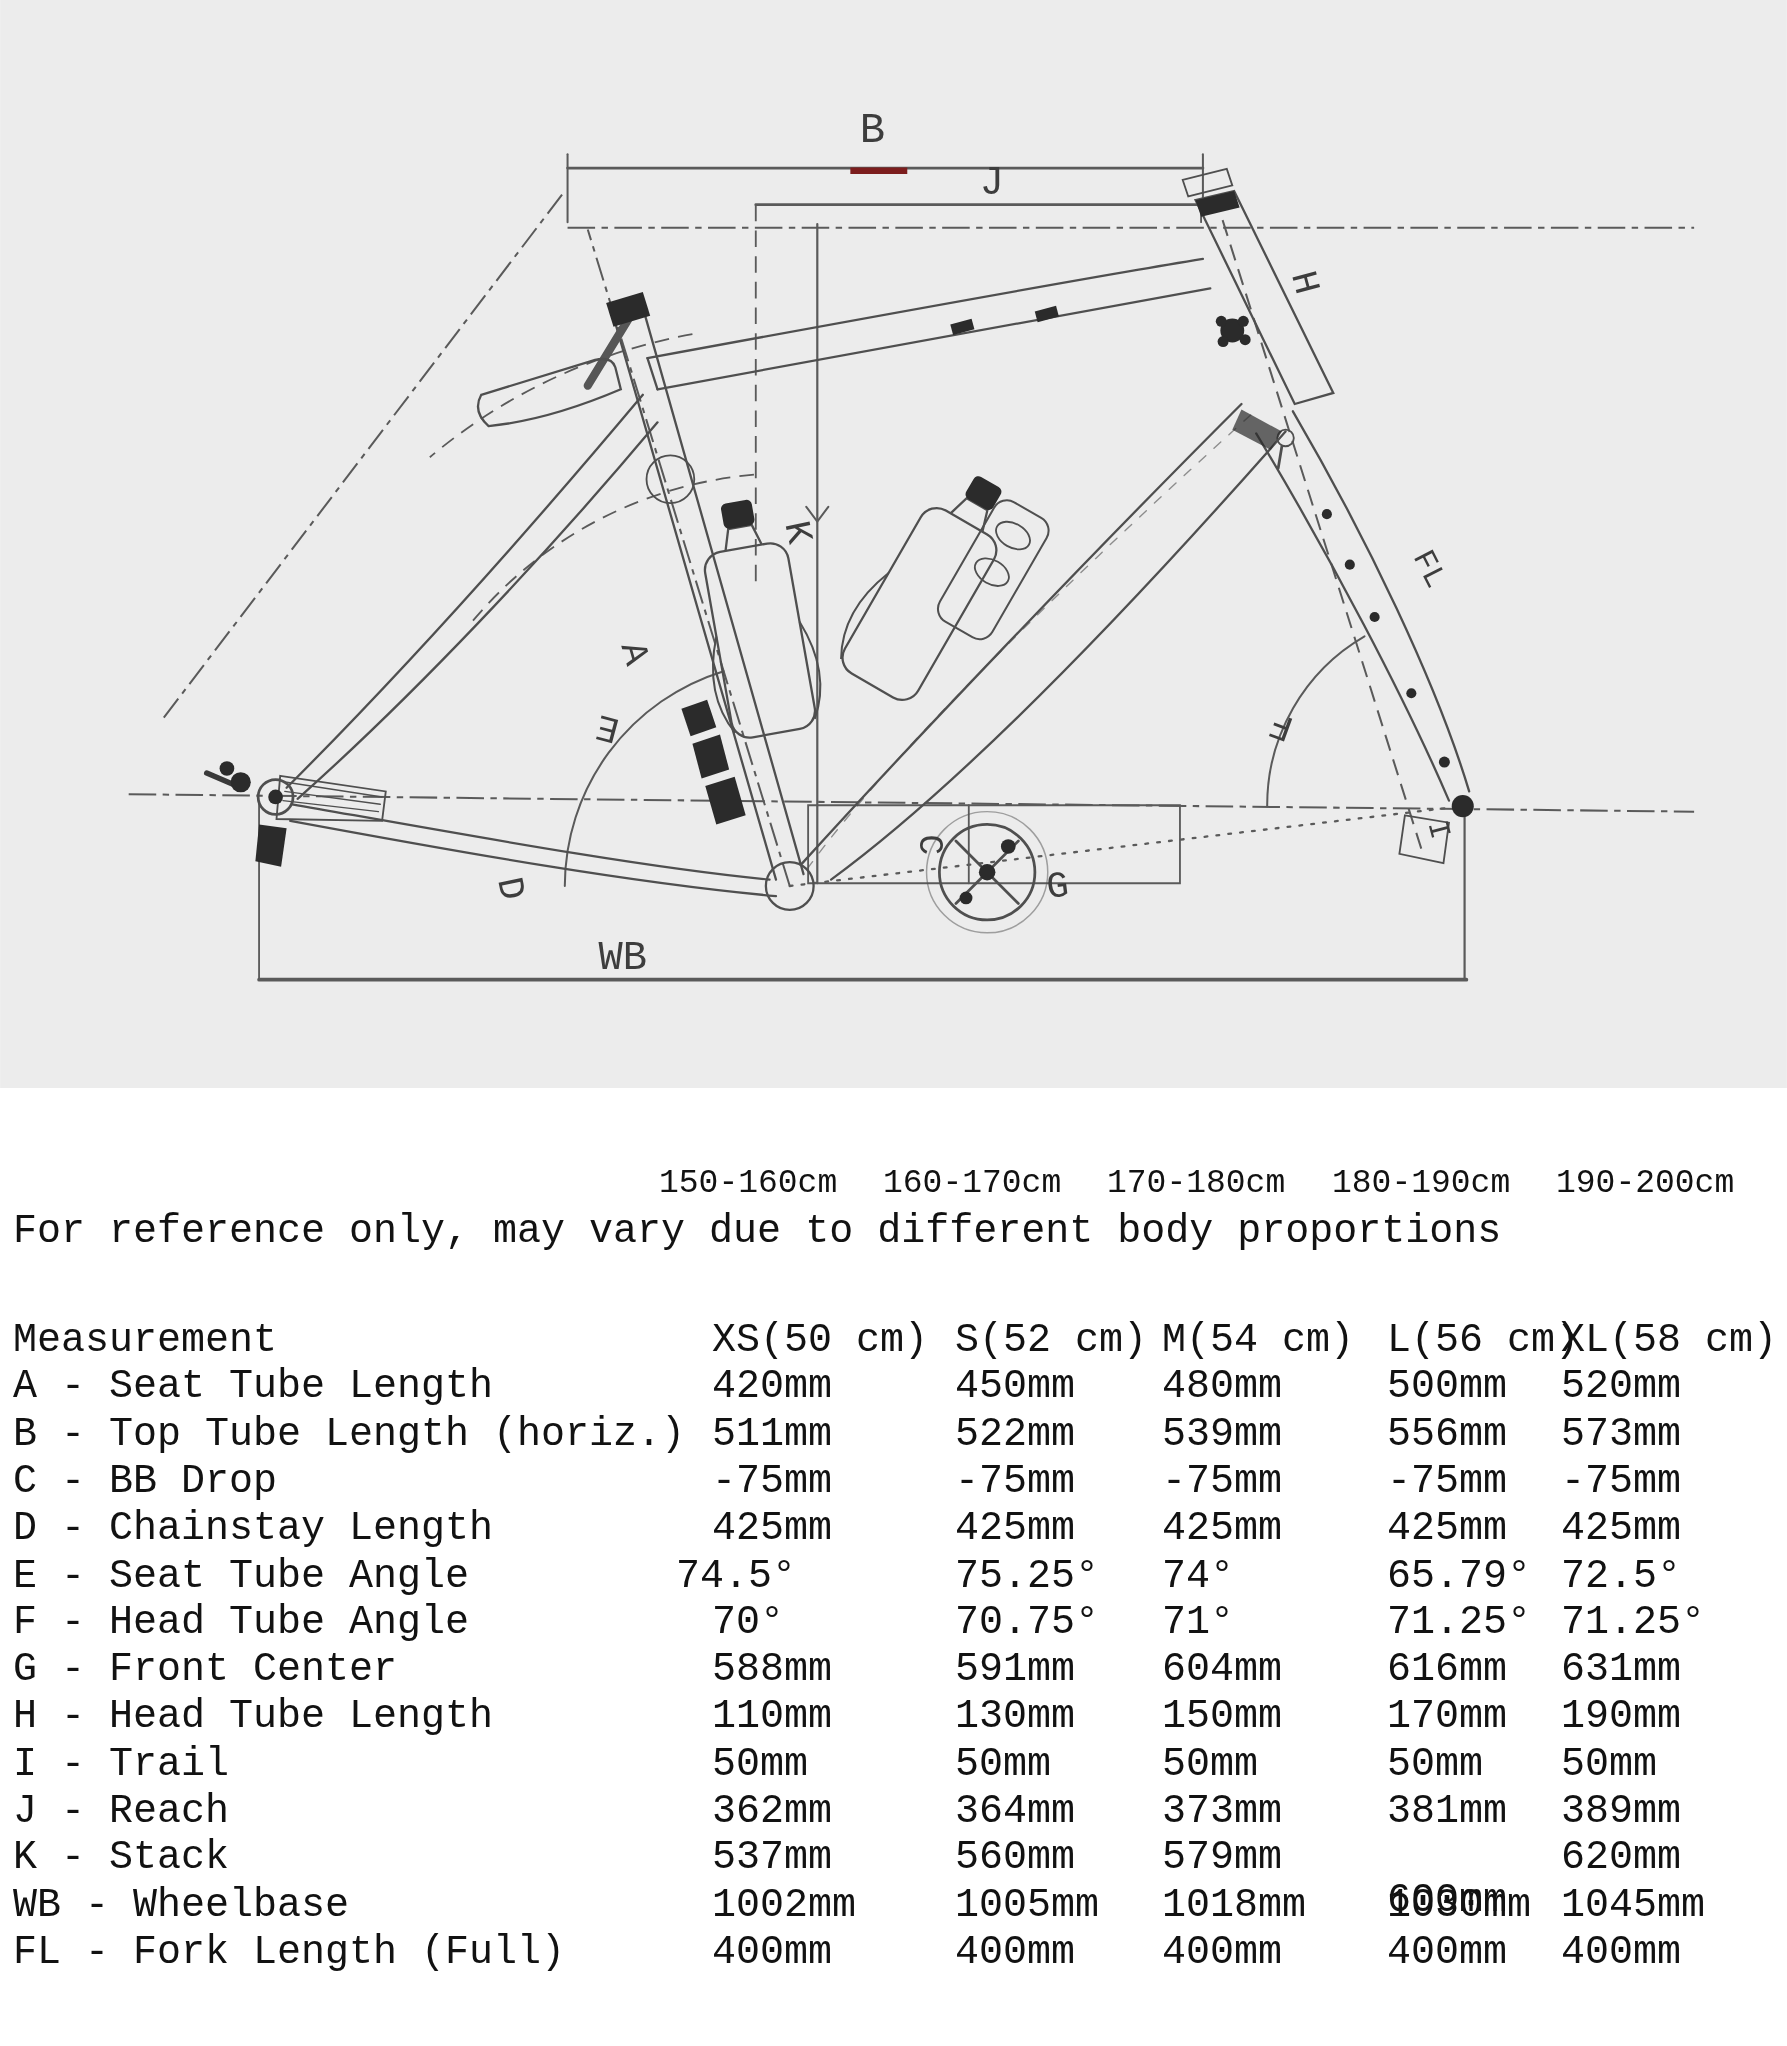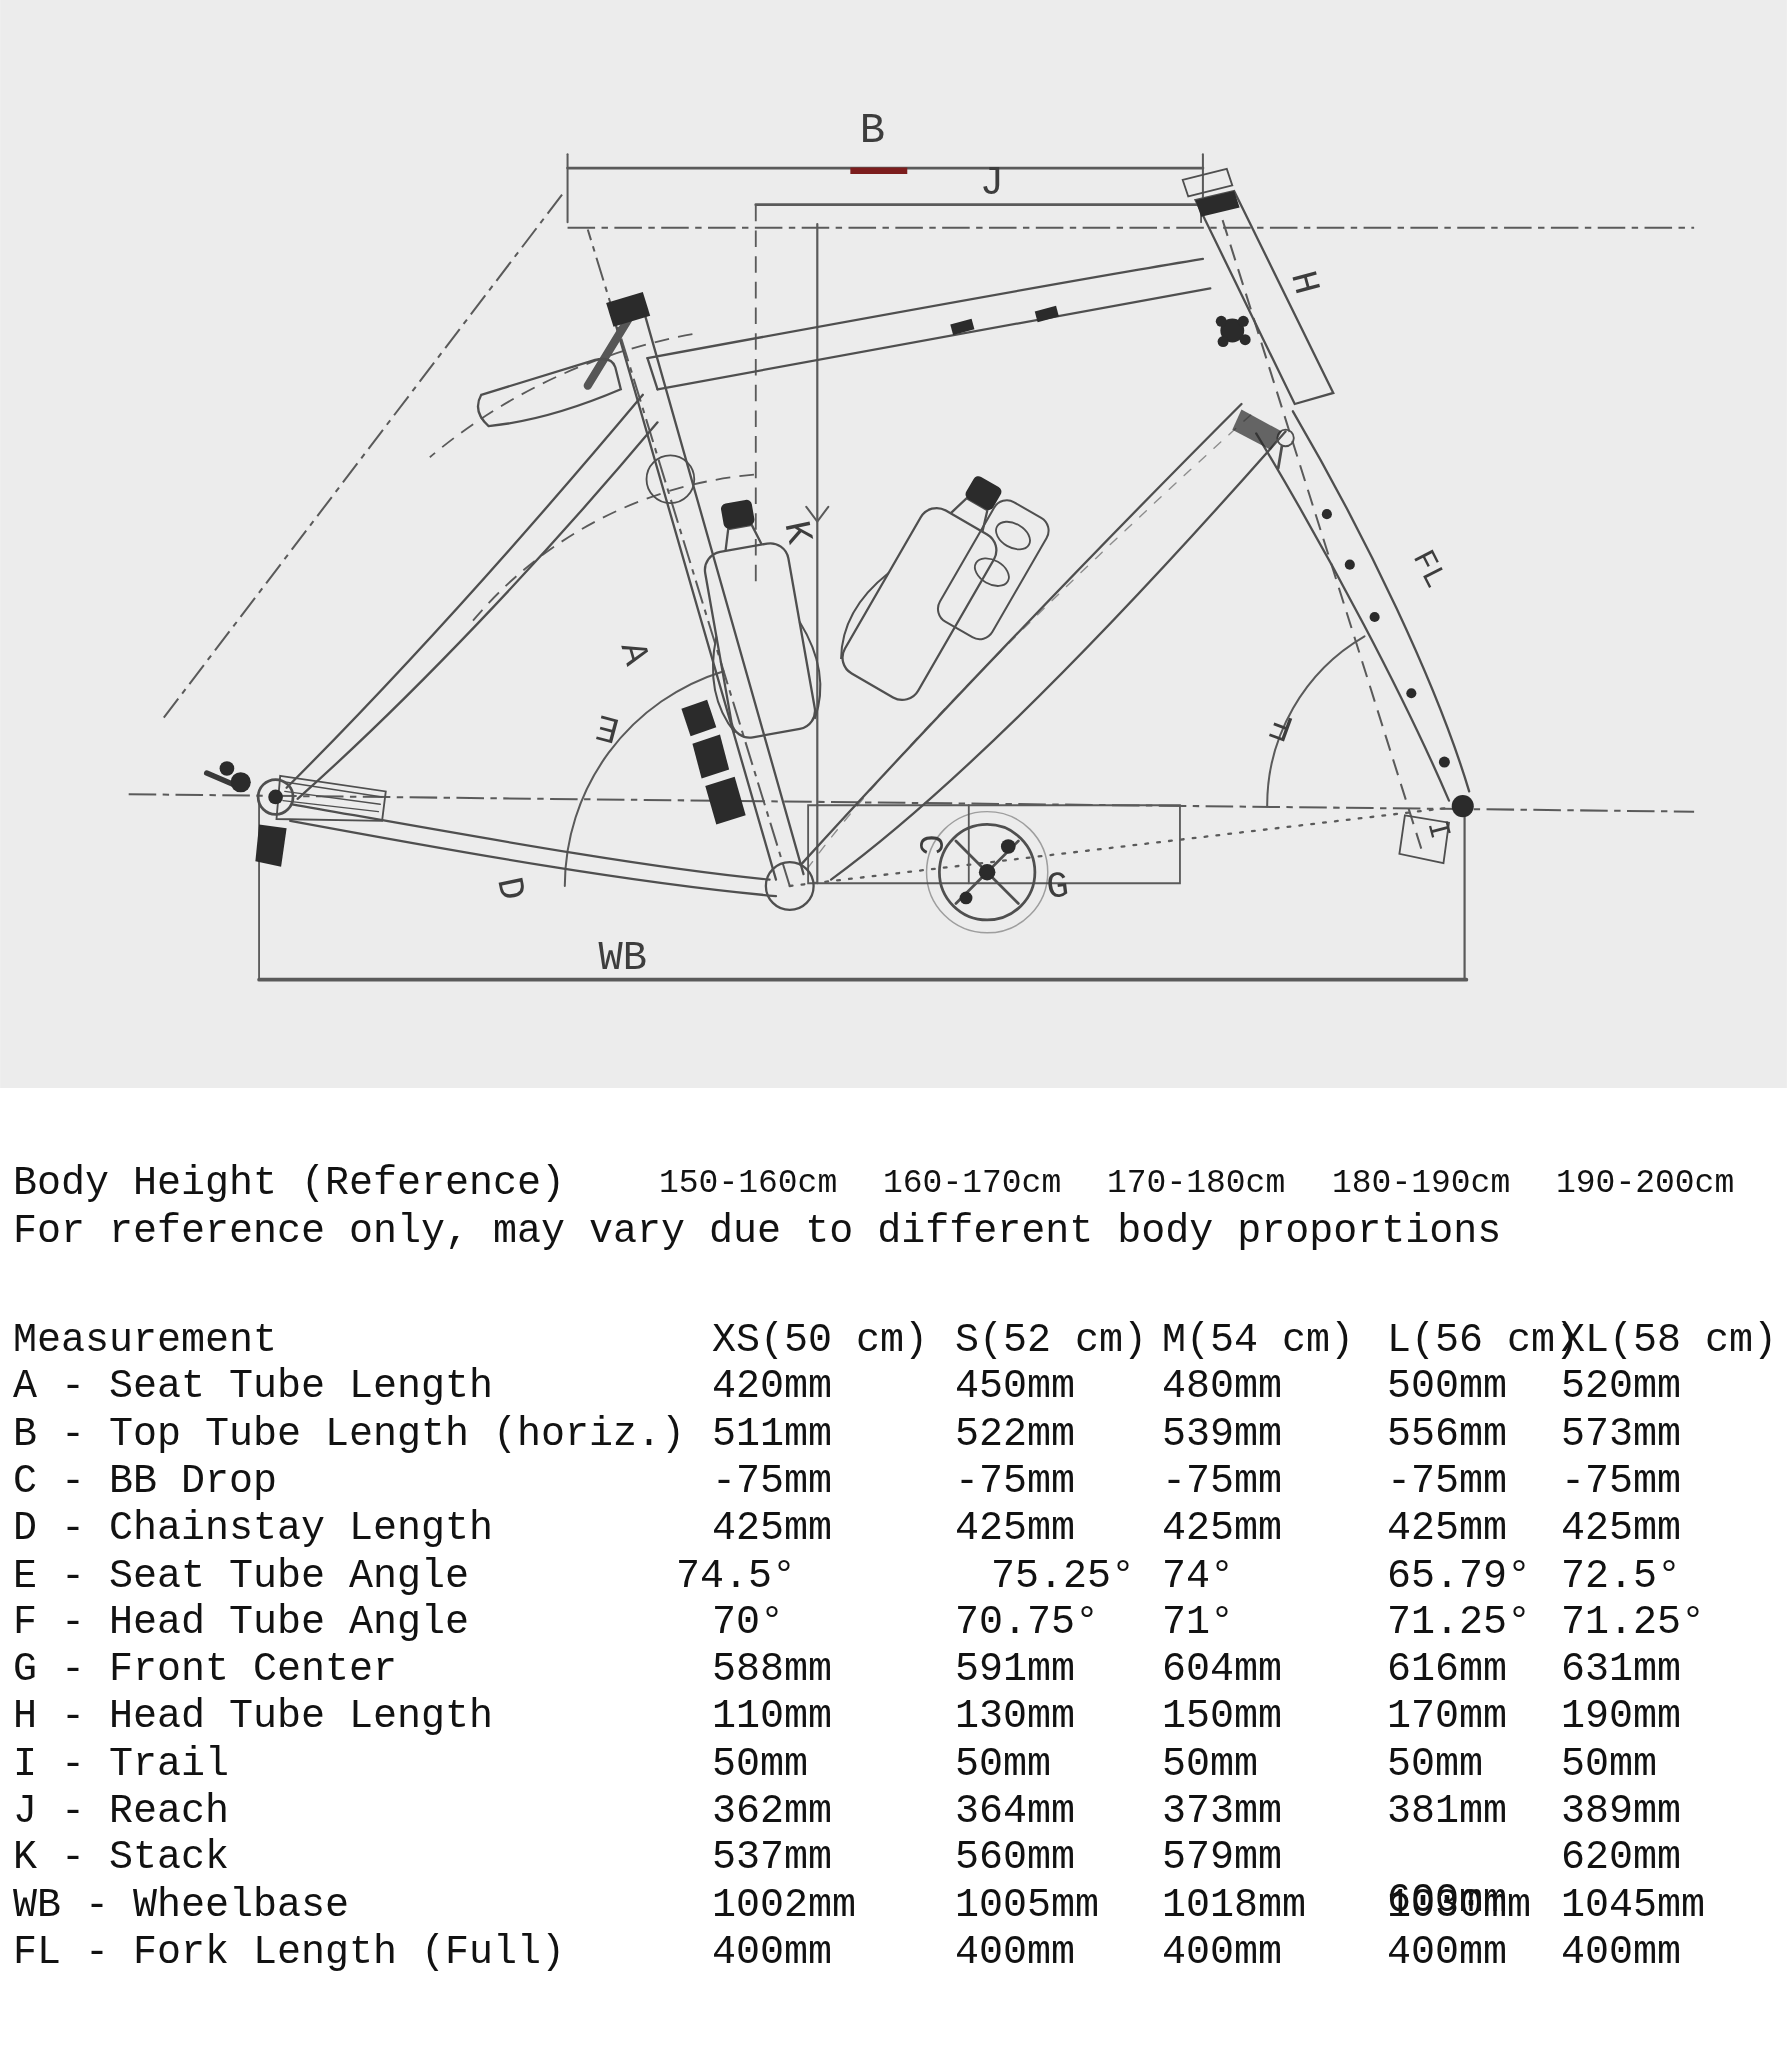--- a/index.html
+++ b/index.html
@@ -153,21 +153,20 @@
           <text transform="translate(1556,620) rotate(63)" font-size="34" text-anchor="middle" dominant-baseline="middle">FL</text>
           <text transform="translate(1012,920) rotate(90)" font-size="38" text-anchor="middle" dominant-baseline="middle">C</text>
           <text transform="translate(555,968) rotate(78)" font-size="40" text-anchor="middle" dominant-baseline="middle">D</text>
           <text transform="translate(1152,966) rotate(-7)" font-size="40" text-anchor="middle" dominant-baseline="middle">G</text>
           <text transform="translate(1566,904) rotate(75)" font-size="32" text-anchor="middle" dominant-baseline="middle">I</text>
           <text transform="translate(678,1044) rotate(0)" font-size="44" text-anchor="middle" dominant-baseline="middle">WB</text>
         </g>
     </svg>
   </div>
 
-  <span class="txt" style="left:13px;top:1164px;">Body Height (Reference)</span>
   <div id="bh-ranges">
       <span class="txt range" style="left: 659px; top: 1167px;">150-160cm</span>
       <span class="txt range" style="left: 883px; top: 1167px;">160-170cm</span>
       <span class="txt range" style="left: 1107px; top: 1167px;">170-180cm</span>
       <span class="txt range" style="left: 1332px; top: 1167px;">180-190cm</span>
       <span class="txt range" style="left: 1556px; top: 1167px;">190-200cm</span>
     </div>
   <span class="txt" style="left:13px;top:1212px;">For reference only, may vary due to different body proportions</span>
 
   <div id="table-layer">
@@ -196,21 +195,21 @@
       <span class="cell" style="left: 1387px; top: 1462px;">-75mm</span>
       <span class="cell" style="left: 1561px; top: 1462px;">-75mm</span>
       <span class="cell" style="left: 13px; top: 1509px;">D - Chainstay Length</span>
       <span class="cell" style="left: 712px; top: 1509px;">425mm</span>
       <span class="cell" style="left: 955px; top: 1509px;">425mm</span>
       <span class="cell" style="left: 1162px; top: 1509px;">425mm</span>
       <span class="cell" style="left: 1387px; top: 1509px;">425mm</span>
       <span class="cell" style="left: 1561px; top: 1509px;">425mm</span>
       <span class="cell" style="left: 13px; top: 1557px;">E - Seat Tube Angle</span>
       <span class="cell" style="left: 676px; top: 1557px;">74.5°</span>
-      <span class="cell" style="left: 955px; top: 1557px; margin-left: 36px;">75.25°</span>
+      <span class="cell" style="left: 955px; top: 1557px;">75.25°</span>
       <span class="cell" style="left: 1162px; top: 1557px;">74°</span>
       <span class="cell" style="left: 1387px; top: 1557px;">65.79°</span>
       <span class="cell" style="left: 1561px; top: 1557px;">72.5°</span>
       <span class="cell" style="left: 13px; top: 1603px;">F - Head Tube Angle</span>
       <span class="cell" style="left: 712px; top: 1603px;">70°</span>
       <span class="cell" style="left: 955px; top: 1603px;">70.75°</span>
       <span class="cell" style="left: 1162px; top: 1603px;">71°</span>
       <span class="cell" style="left: 1387px; top: 1603px;">71.25°</span>
       <span class="cell" style="left: 1561px; top: 1603px;">71.25°</span>
       <span class="cell" style="left: 13px; top: 1650px;">G - Front Center</span>

